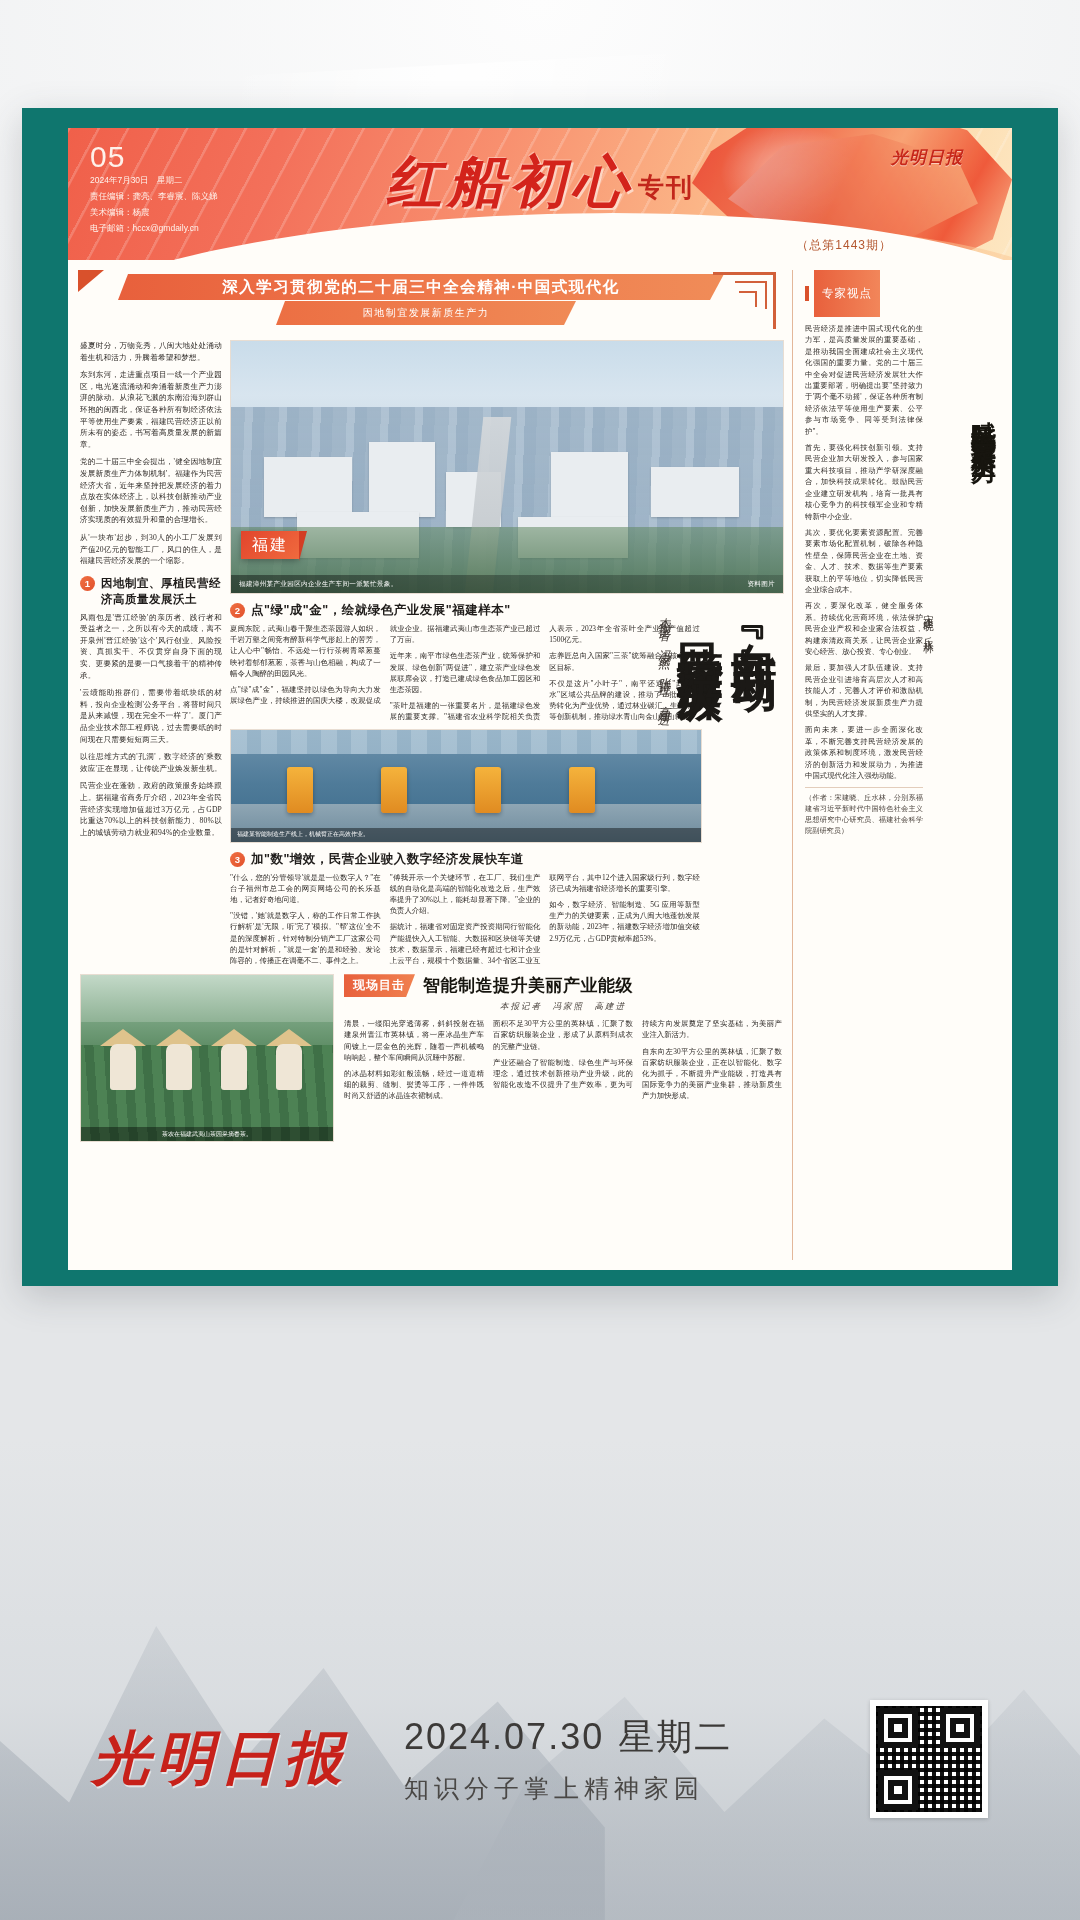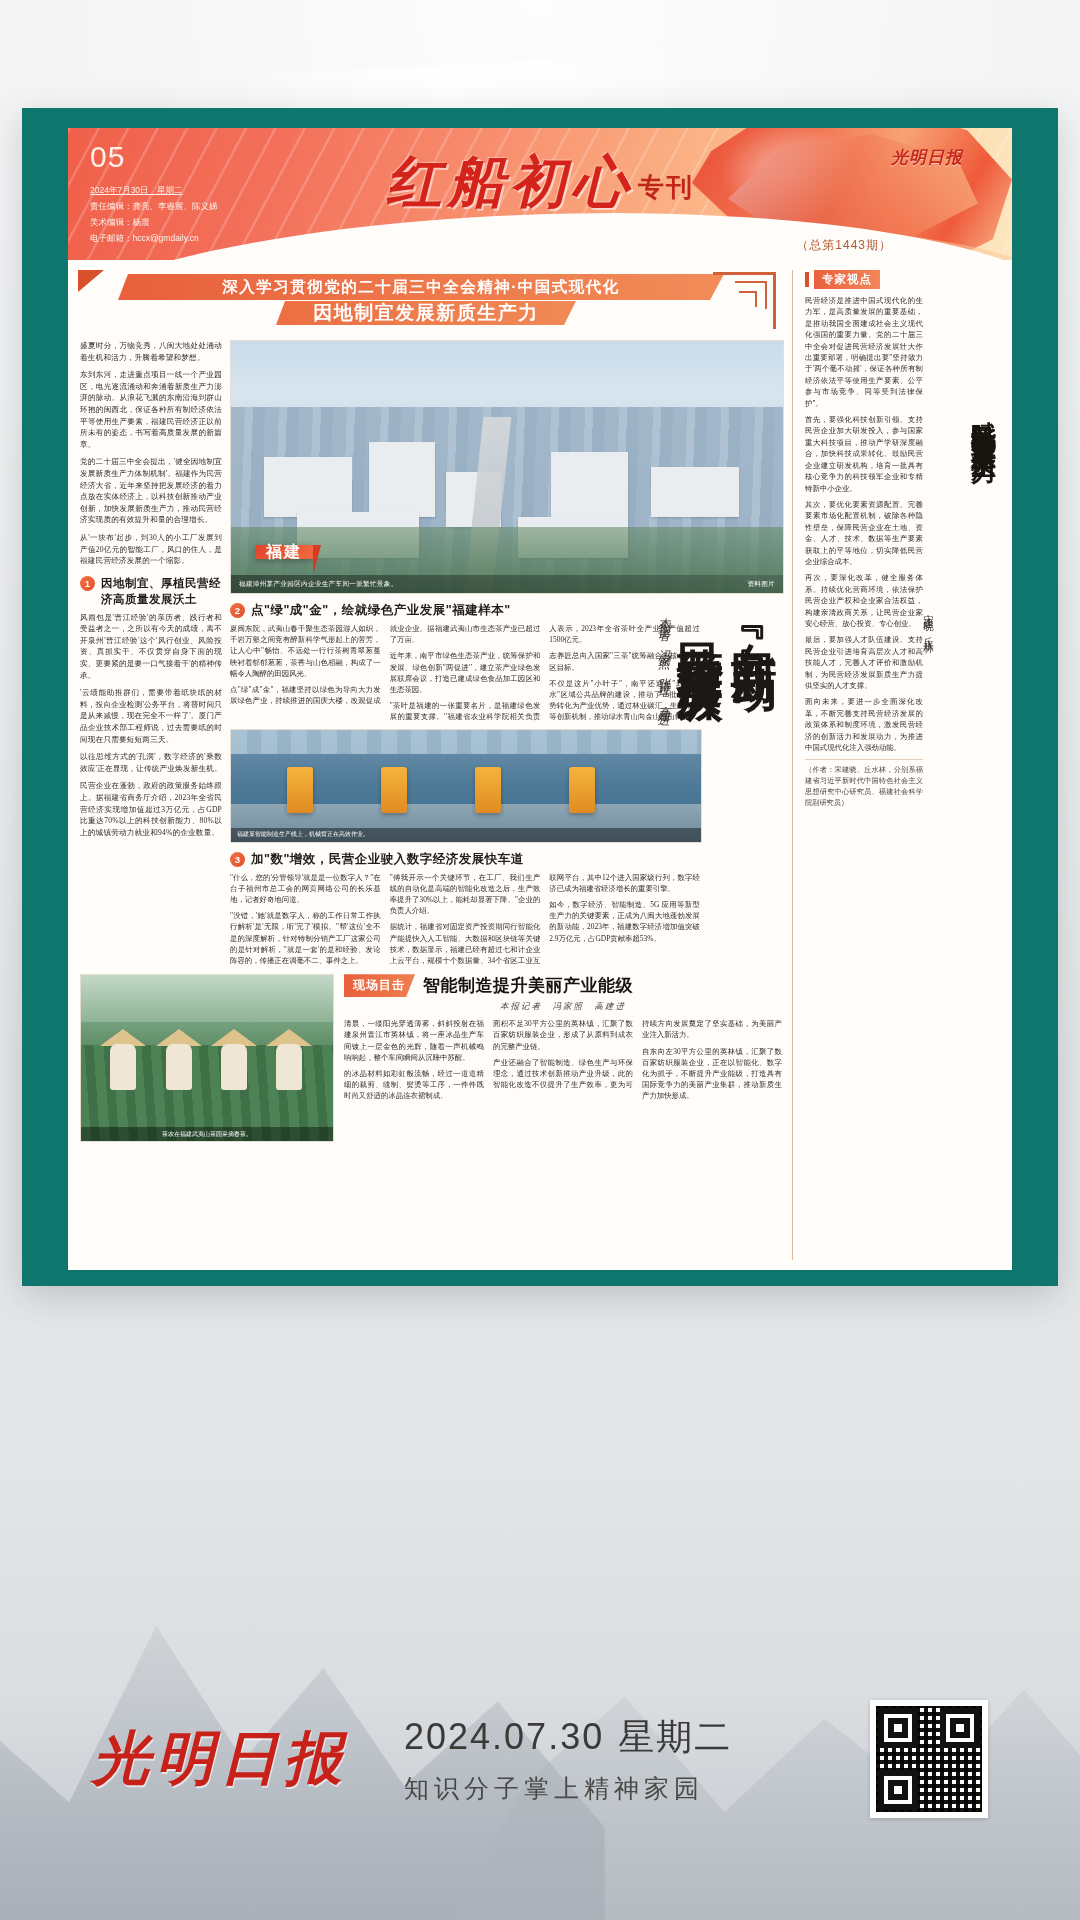--- a/index.html
+++ b/index.html
@@ -75,21 +75,21 @@
     position:absolute;right:34px;top:6px;width:250px;height:120px;
     background:linear-gradient(115deg, rgba(255,255,255,.55), rgba(255,255,255,0) 45%),
                linear-gradient(60deg,#d93b27,#f27a55 60%,#f9b583);
     clip-path:polygon(0 54%,22% 10%,58% 0,92% 22%,100% 58%,64% 96%,24% 88%);
     opacity:.85;
   }
   .mast-info{position:absolute;left:22px;top:14px;color:#fff9f3;}
   .page-no{font-size:30px;font-weight:400;letter-spacing:1px;line-height:1;opacity:.95;
     font-family:"Liberation Sans",sans-serif;}
   .mast-line{font-size:8.5px;line-height:12px;margin-top:4px;white-space:nowrap;opacity:.96;}
-  .mast-line.first{margin-top:12px;text-decoration:underline;}
+  .mast-line.first{margin-top:2px;}
   .gm-logo{
     position:absolute;right:26px;top:14px;width:118px;height:30px;
     color:#c7271a;font-size:17px;font-weight:700;letter-spacing:1px;
     display:flex;align-items:center;justify-content:center;
     font-family:"Liberation Serif",serif;font-style:italic;
     text-shadow:0 1px 0 rgba(255,255,255,.55);
   }
   .mast-title{
     position:absolute;left:50%;top:26px;transform:translateX(-50%);
     display:flex;align-items:flex-end;gap:4px;white-space:nowrap;
@@ -120,21 +120,21 @@
     clip-path:polygon(10px 0,100% 0,calc(100% - 14px) 100%,0 100%);
     display:flex;align-items:center;justify-content:center;
   }
   .topic-bar span{color:#fff;font-size:15.5px;font-weight:700;letter-spacing:1.5px;white-space:nowrap;}
   .topic-bar2{
     position:absolute;left:196px;top:27px;width:300px;height:24px;
     background:linear-gradient(90deg,#ec6f43,#f08a56);
     clip-path:polygon(9px 0,100% 0,calc(100% - 12px) 100%,0 100%);
     display:flex;align-items:center;justify-content:center;
   }
-  .topic-bar2 span{color:#fff;font-size:19px;font-weight:700;letter-spacing:1.5px;white-space:nowrap;}
+  .topic-bar2 span{color:#fff;font-size:10px;font-weight:400;letter-spacing:1.5px;white-space:nowrap;}
   .corner-deco{
     position:absolute;right:6px;top:-2px;width:60px;height:54px;
     border-top:3px solid #d2603a;border-right:3px solid #d2603a;
   }
   .corner-deco:before{content:"";position:absolute;right:6px;top:6px;width:30px;height:26px;
     border-top:2px solid #d2603a;border-right:2px solid #d2603a;}
   .corner-deco:after{content:"";position:absolute;right:16px;top:16px;width:16px;height:14px;
     border-top:2px solid #d2603a;border-right:2px solid #d2603a;}
   .corner-tri{
     position:absolute;left:-2px;top:-4px;width:0;height:0;
@@ -170,23 +170,23 @@
   .hero-road{position:absolute;left:44%;top:30%;width:5%;height:70%;
     background:linear-gradient(180deg,#d5d9dc,#bcc2c7);transform:skewX(-6deg);opacity:.9;}
   .hero-cap{
     position:absolute;left:0;right:0;bottom:0;height:18px;
     background:linear-gradient(90deg,rgba(0,0,0,.42),rgba(0,0,0,.18));
     color:#fff;font-size:6.6px;display:flex;align-items:center;padding:0 8px;box-sizing:border-box;
     letter-spacing:.3px;
   }
   .hero-cap .right{margin-left:auto;}
   .fujian-tag{
-    position:absolute;left:24px;bottom:34px;width:58px;height:14px;
+    position:absolute;left:10px;bottom:34px;width:58px;height:28px;
     background:linear-gradient(135deg,#e2452c,#f06a3e);
-    color:#fff;font-size:16px;font-weight:700;letter-spacing:2px;
+    color:#fff;font-size:16px;font-weight:400;letter-spacing:2px;
     display:flex;align-items:center;justify-content:center;
     box-shadow:0 2px 6px rgba(0,0,0,.3);
   }
   .fujian-tag:after{content:"";position:absolute;right:-8px;top:0;border-left:8px solid #d33d24;
     border-bottom:30px solid transparent;}
 
   
   .big-head{
     position:absolute;right:2px;top:266px;display:flex;gap:2px;height:440px;
   }
@@ -258,21 +258,21 @@
   .witness-title{font-size:17px;font-weight:700;color:#17150f;letter-spacing:.5px;
     font-family:"Liberation Serif",serif;}
   .witness-by{text-align:center;font-size:8.5px;color:#4a433d;margin:3px 0 5px 0;font-style:italic;letter-spacing:2px;}
 
   
   .expert-tag{
     display:inline-flex;align-items:center;gap:5px;margin-bottom:6px;
   }
   .expert-tag .bar{width:4px;height:15px;background:#d9512c;}
   .expert-tag .box{background:linear-gradient(90deg,#e8603c,#f2865a);color:#fff;font-size:11.5px;
-    font-weight:700;padding:2px 8px;letter-spacing:1px;}
+    font-weight:400;padding:16px 8px;letter-spacing:1px;}
   .expert-body{
     font-family:"Liberation Serif","DejaVu Serif",serif;
     font-size:7.4px;line-height:11.4px;color:#2e2a27;text-align:justify;
   }
   .expert-body p{margin:0 0 5px 0;}
   .expert-vtitle{
     position:absolute;right:2px;top:132px;height:392px;
     writing-mode:vertical-rl;text-orientation:upright;
     font-family:"Liberation Serif",serif;font-weight:700;font-size:25px;line-height:30px;
     letter-spacing:3px;color:#17150f;

